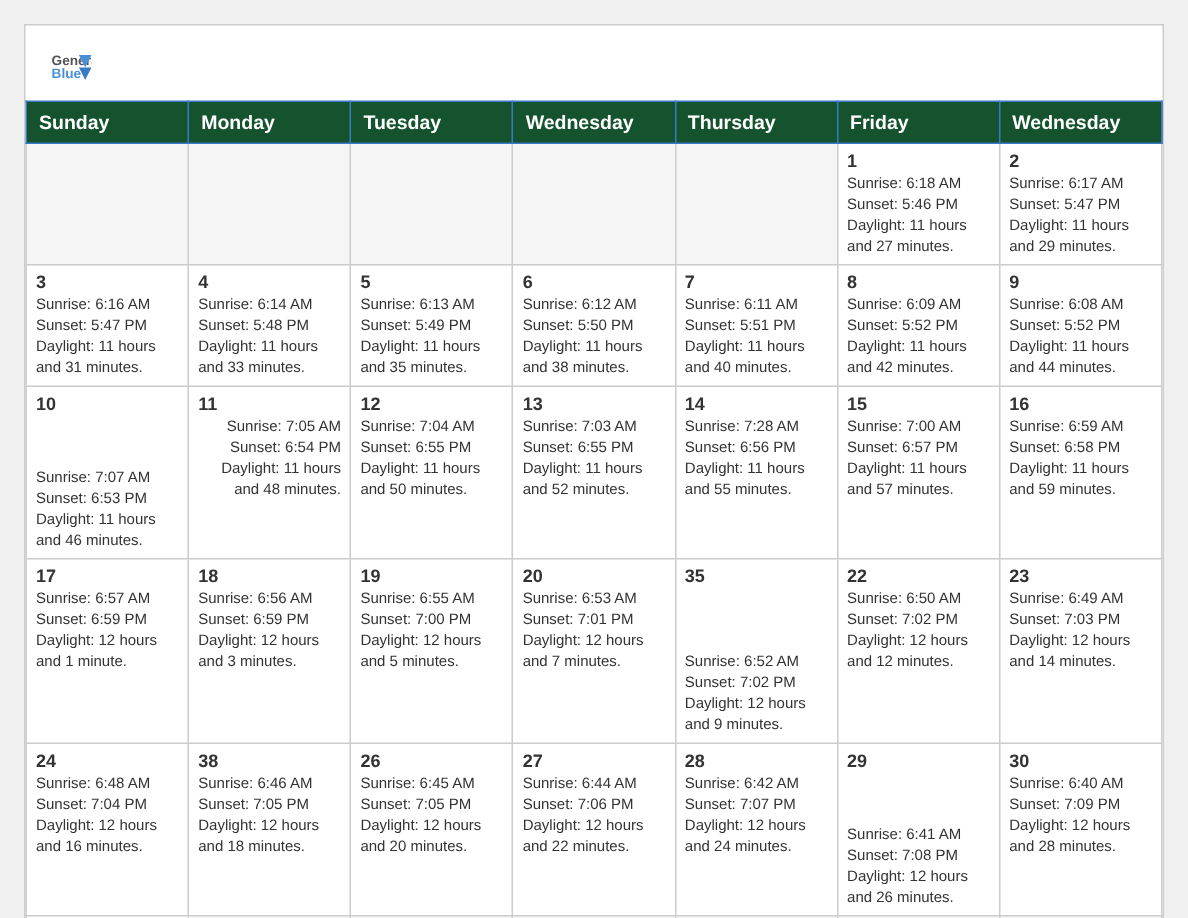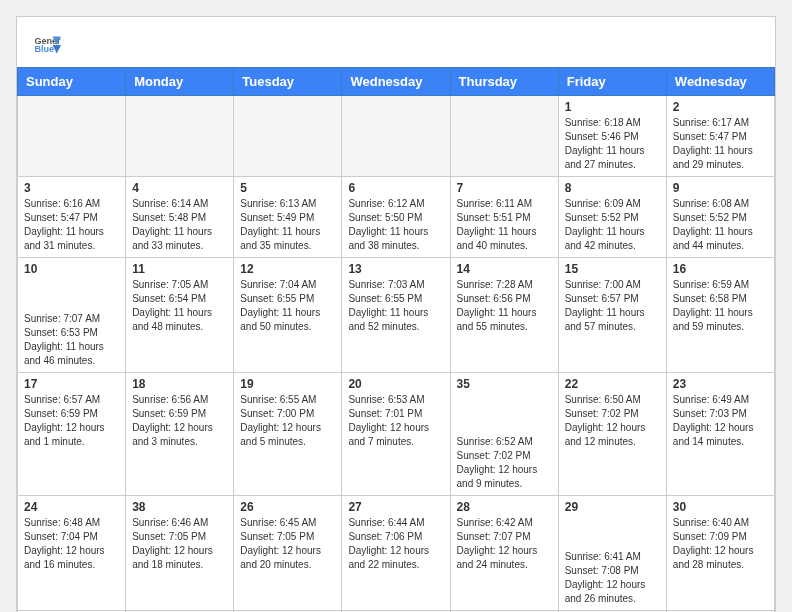--- a/index.html
+++ b/index.html
@@ -42,21 +42,21 @@
     }
     .location {
       font-size: 14px;
       color: #555;
     }
     .calendar {
       width: 100%;
       border-collapse: collapse;
     }
     .calendar th {
-      background: #3b82f6;
+      background: #14532d;
       color: #fff;
       font-size: 13px;
       font-weight: bold;
       padding: 6px 8px;
       text-align: left;
       border: 1px solid #3a7bc8;
     }
     .calendar td {
       border: 1px solid #ccc;
       vertical-align: top;
@@ -192,21 +192,21 @@
         <tr>
           <td>
             <span class="day-number">10</span>
             <div class="day-info" style="white-space: pre-line; margin-top: 36px;">Sunrise: 7:07 AM
 Sunset: 6:53 PM
 Daylight: 11 hours
 and 46 minutes.</div>
           </td>
           <td>
             <span class="day-number">11</span>
-            <div class="day-info" style="white-space: pre-line;">Sunrise: 7:05 AM
+            <div class="day-info" style="white-space: pre-line; text-align: right;">Sunrise: 7:05 AM
 Sunset: 6:54 PM
 Daylight: 11 hours
 and 48 minutes.</div>
           </td>
           <td>
             <span class="day-number">12</span>
             <div class="day-info" style="white-space: pre-line;">Sunrise: 7:04 AM
 Sunset: 6:55 PM
 Daylight: 11 hours
 and 50 minutes.</div>

